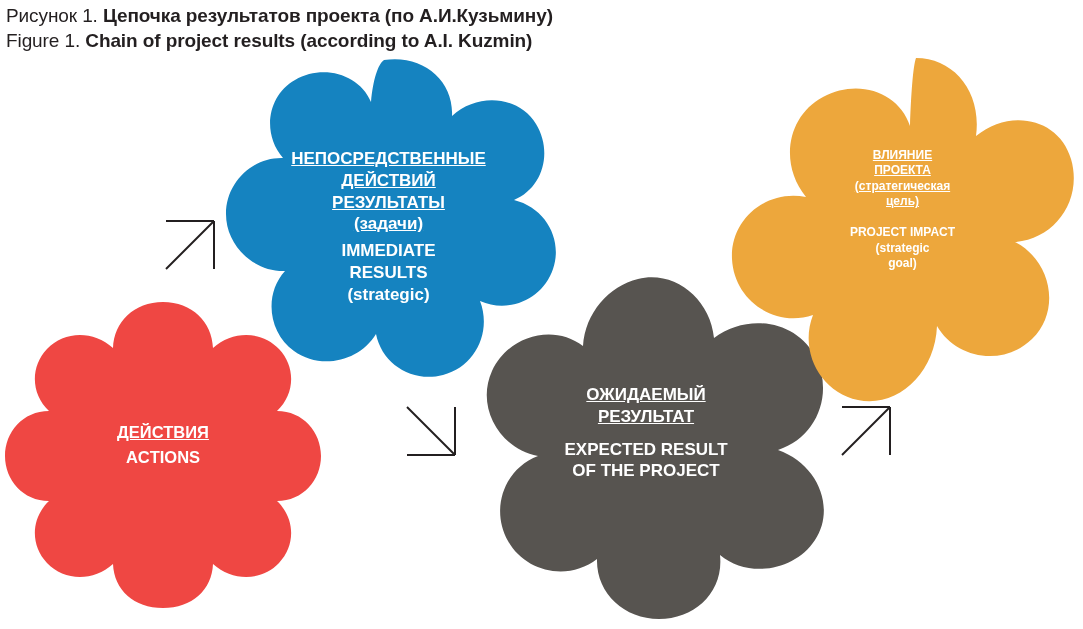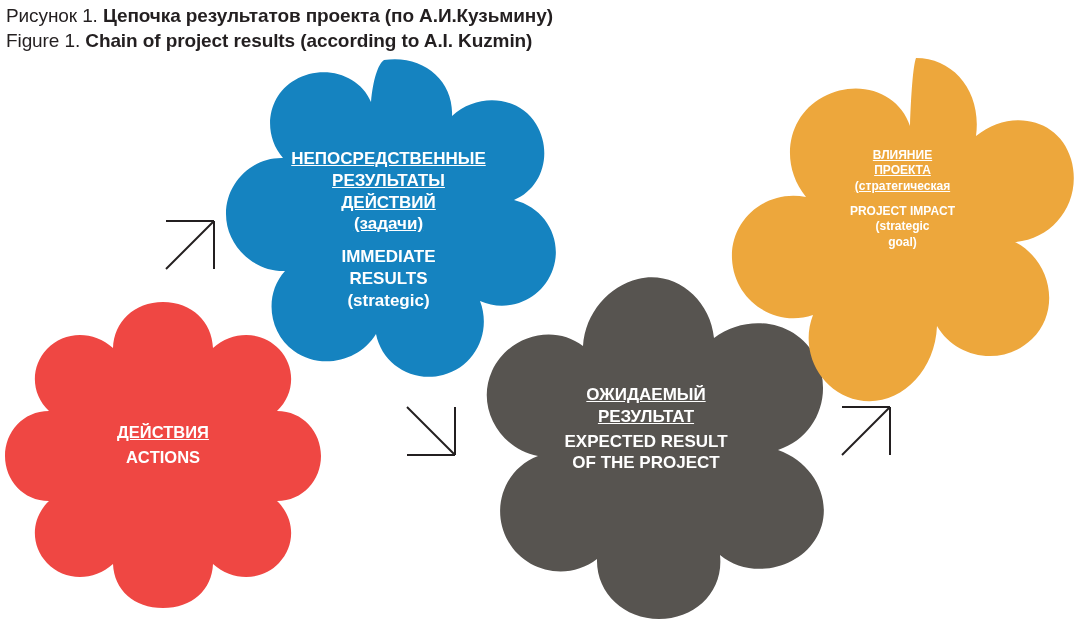--- a/index.html
+++ b/index.html
@@ -71,31 +71,31 @@
     display: block;
   }
 
   
   #blob-actions { left: 4px; top: 300px; width: 318px; height: 308px; }
   #label-actions { top: 120px; font-size: 16.5px; line-height: 1.52; }
 
   
   #blob-immediate { left: 216px; top: 58px; width: 345px; height: 340px; }
   #label-immediate { top: 90px; font-size: 17px; line-height: 1.28; }
-  #label-immediate .grp-en { margin-top: 11px; }
+  #label-immediate .grp-en { margin-top: 5px; }
 
   
   #blob-expected { left: 452px; top: 276px; width: 388px; height: 343px; }
   #label-expected { top: 108px; font-size: 17px; line-height: 1.28; }
-  #label-expected .grp-en { margin-top: 3px; }
+  #label-expected .grp-en { margin-top: 11px; }
 
   
   #blob-impact { left: 730px; top: 56px; width: 345px; height: 390px; }
   #label-impact { top: 92px; font-size: 12px; line-height: 1.28; }
-  #label-impact .grp-en { margin-top: 10px; }
+  #label-impact .grp-en { margin-top: 16px; }
 
   
   .arrow {
     position: absolute;
   }
   .arrow svg { display: block; overflow: visible; }
 </style>
 </head>
 <body>
 
@@ -156,22 +156,22 @@
         C52,274 48,236 69,213
         C37,214 10,187 10,156
         C10,125 36,99 67,100
         C46,76 51,38 79,22
         C107,6 143,16 155,44
         C157,22 162,6 168,2 Z"></path>
     </svg>
     <div class="blob-label" id="label-immediate">
       <span class="grp grp-ru">
         <span class="ru">НЕПОСРЕДСТВЕННЫЕ</span>
+        <span class="ru">ДЕЙСТВИЙ</span>
         <span class="ru">РЕЗУЛЬТАТЫ</span>
-        <span class="ru">ДЕЙСТВИЙ</span>
         <span class="ru">(задачи)</span>
       </span>
       <span class="grp grp-en">
         <span class="en">IMMEDIATE</span>
         <span class="en">RESULTS</span>
         <span class="en">(strategic)</span>
       </span>
     </div>
   </div>
 
@@ -219,20 +219,21 @@
         C0,163 37,133 76,141
         C49,108 57,60 93,41
         C128,22 169,36 180,70
         C181,40 183,10 186,2 Z"></path>
     </svg>
     <div class="blob-label" id="label-impact">
       <span class="grp grp-ru">
         <span class="ru">ВЛИЯНИЕ</span>
         <span class="ru">ПРОЕКТА</span>
         <span class="ru">(стратегическая</span>
+        <span class="ru">цель)</span>
       </span>
       <span class="grp grp-en">
         <span class="en">PROJECT IMPACT</span>
         <span class="en">(strategic</span>
         <span class="en">goal)</span>
       </span>
     </div>
   </div>
 
   <div class="arrow" style="left:162px; top:217px;">

